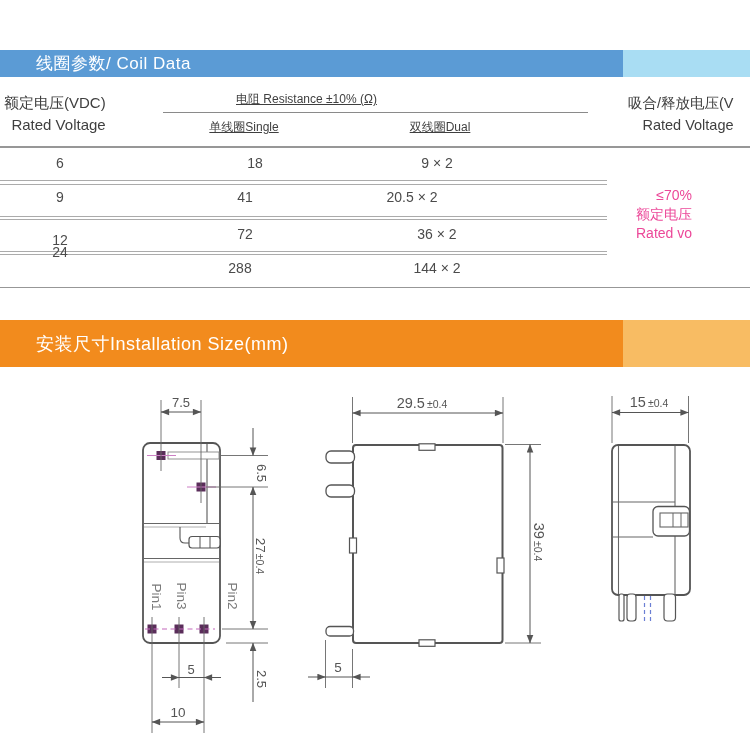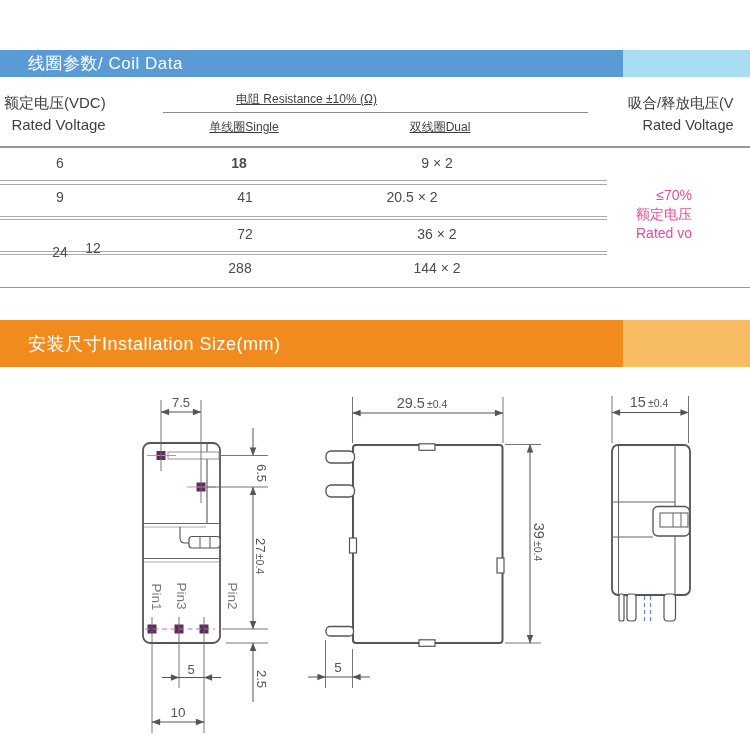--- a/index.html
+++ b/index.html
@@ -8,21 +8,21 @@
   
   .bar{position:absolute;left:0;width:750px;display:flex;}
   .bar-blue{top:50px;height:27px;}
   .bar-orange{top:320px;height:47px;}
   .bar-main{flex:0 0 623px;display:flex;align-items:center;}
   .bar-blue .bar-main{background:#5b9bd5;}
   .bar-orange .bar-main{background:#f28b1d;}
   .bar-tail{flex:1 1 auto;}
   .bar-blue .bar-tail{background:#a9ddf3;}
   .bar-orange .bar-tail{background:#f8bc63;}
-  .bar-title{color:#ffffff;padding-left:28px;white-space:nowrap;letter-spacing:.5px;}
+  .bar-title{color:#ffffff;padding-left:36px;white-space:nowrap;letter-spacing:.5px;}
   .bar-blue .bar-title{font-size:17px;}
   .bar-orange .bar-title{font-size:18px;}
   
   .abs{position:absolute;white-space:nowrap;text-align:right;}
   .hline{position:absolute;background:#979797;}
   .rowline{position:absolute;background:#ababab;height:1px;}
   .th{color:#3f3f3f;font-size:12px;text-decoration:underline;}
   .th2{color:#3f3f3f;font-size:15px;line-height:22px;}
   .cell{position:absolute;transform:translateX(-50%);font-size:14px;color:#4b4b4b;white-space:nowrap;}
   .note{color:#ec4899;font-size:14px;line-height:19px;}
@@ -68,28 +68,28 @@
     <div class="hline" style="left:0;top:146px;width:750px;height:1.5px;"></div>
     <div class="rowline" style="left:0;top:180px;width:607px;"></div>
     <div class="rowline" style="left:0;top:183.5px;width:607px;"></div>
     <div class="rowline" style="left:0;top:215.5px;width:607px;"></div>
     <div class="rowline" style="left:0;top:219px;width:607px;"></div>
     <div class="rowline" style="left:0;top:250.5px;width:607px;"></div>
     <div class="rowline" style="left:0;top:254px;width:607px;"></div>
     <div class="hline" style="left:0;top:286.5px;width:750px;height:1.5px;"></div>
 
     <span class="cell" style="left:60px;top:155px;">6</span>
-    <span class="cell" style="left:239px;top:155px;font-weight:bold;">18</span>
+    <span class="cell" style="left:255px;top:155px;">18</span>
     <span class="cell" style="left:437px;top:155px;">9 × 2</span>
 
     <span class="cell" style="left:60px;top:189px;">9</span>
     <span class="cell" style="left:245px;top:189px;">41</span>
     <span class="cell" style="left:412px;top:189px;">20.5 × 2</span>
 
-    <span class="cell" style="left:60px;top:240px;margin-left:33px;">12</span>
+    <span class="cell" style="left:60px;top:232px;">12</span>
     <span class="cell" style="left:245px;top:226px;">72</span>
     <span class="cell" style="left:437px;top:226px;">36 × 2</span>
 
     <span class="cell" style="left:60px;top:244px;">24</span>
     <span class="cell" style="left:240px;top:260px;">288</span>
     <span class="cell" style="left:437px;top:260px;">144 × 2</span>
 
     <div class="abs note" style="left:636px;top:186px;">
       <div>≤70%</div>
       <div>额定电压</div>

